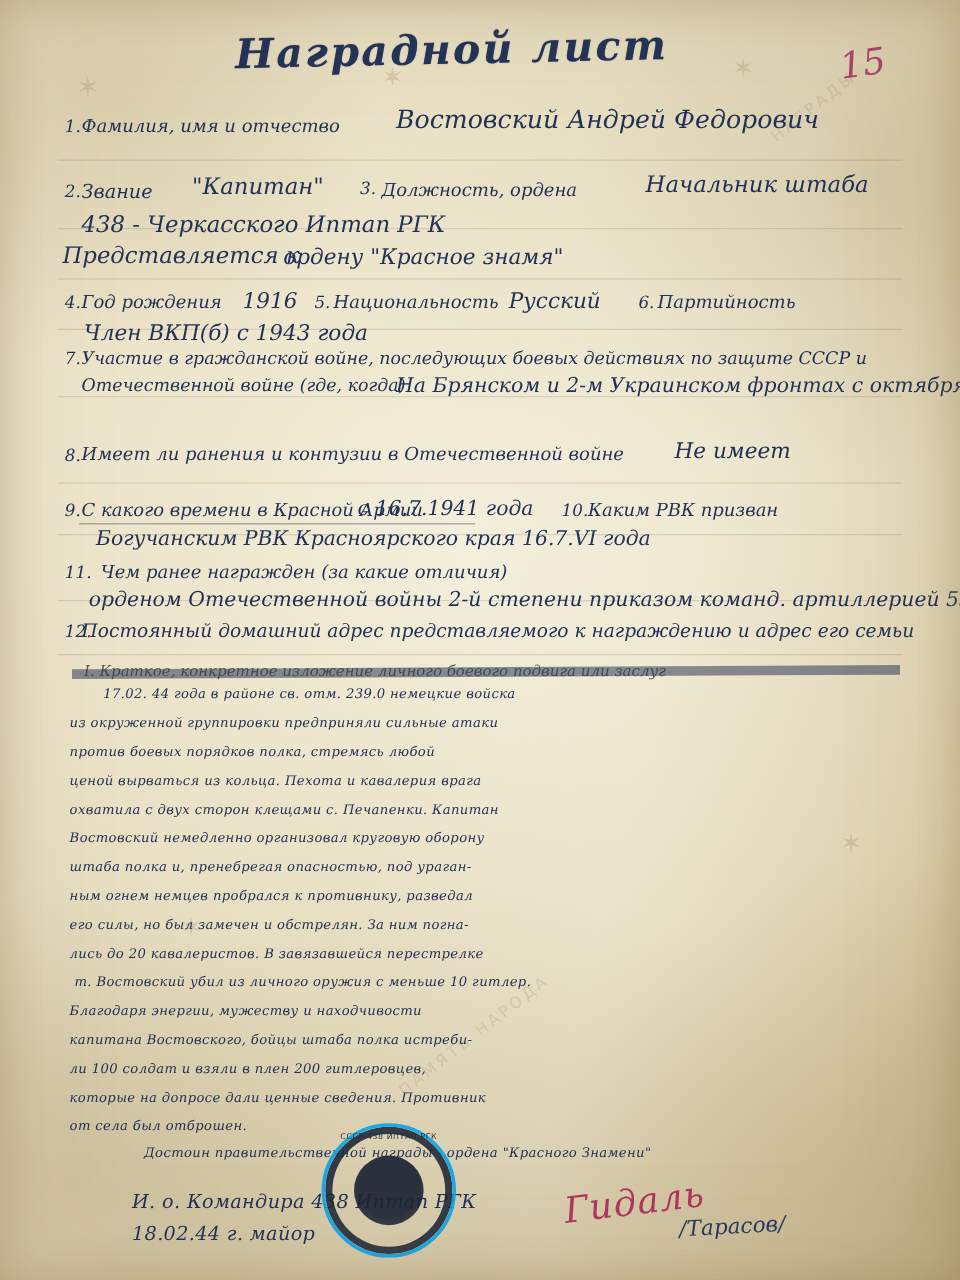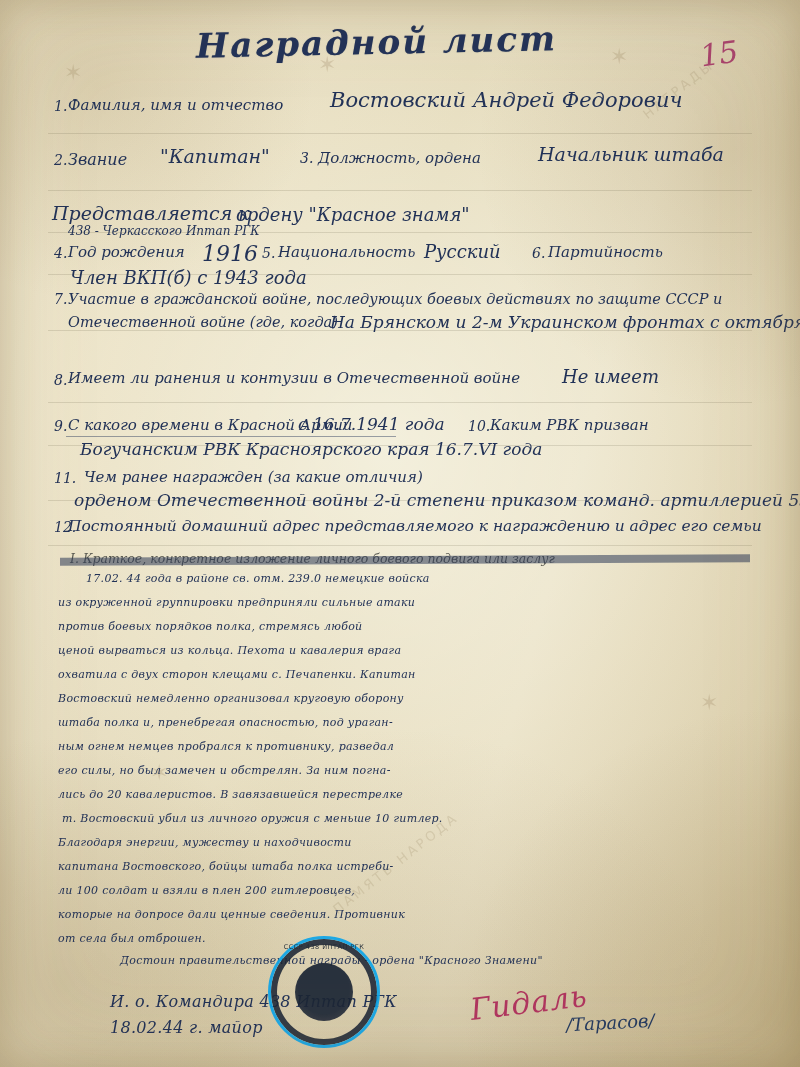--- a/index.html
+++ b/index.html
@@ -208,28 +208,28 @@
   <div class="form-line" style="left:54px; top:98px; font-size:14px;">1.</div>
   <div class="form-line" style="left:68px; top:96px; font-size:15px;">Фамилия, имя и отчество</div>
   <div class="form-line" style="left:330px; top:88px; font-size:21px;">Востовский Андрей Федорович</div>
 
   <div class="form-line" style="left:54px; top:152px; font-size:14px;">2.</div>
   <div class="form-line" style="left:68px; top:150px; font-size:16px;">Звание</div>
   <div class="form-line" style="left:160px; top:145px; font-size:19px;">"Капитан"</div>
   <div class="form-line" style="left:300px; top:150px; font-size:14px;">3.</div>
   <div class="form-line" style="left:318px; top:149px; font-size:15px;">Должность, ордена</div>
   <div class="form-line" style="left:538px; top:143px; font-size:19px;">Начальник штаба</div>
-  <div class="form-line" style="left:68px; top:176px; font-size:12px;margin-top:48px;">438 - Черкасского Иптап РГК</div>
+  <div class="form-line" style="left:68px; top:176px; font-size:19px;">438 - Черкасского Иптап РГК</div>
 
   <div class="form-line" style="left:52px; top:202px; font-size:19px;">Представляется к</div>
   <div class="form-line" style="left:236px; top:204px; font-size:18px;">ордену "Красное знамя"</div>
 
   <div class="form-line" style="left:54px; top:245px; font-size:14px;">4.</div>
   <div class="form-line" style="left:68px; top:243px; font-size:15px;">Год рождения</div>
-  <div class="form-line" style="left:202px; top:241px; font-size:22px;">1916</div>
+  <div class="form-line" style="left:202px; top:241px; font-size:18px;">1916</div>
   <div class="form-line" style="left:262px; top:245px; font-size:14px;">5.</div>
   <div class="form-line" style="left:278px; top:243px; font-size:15px;">Национальность</div>
   <div class="form-line" style="left:424px; top:241px; font-size:18px;">Русский</div>
   <div class="form-line" style="left:532px; top:245px; font-size:14px;">6.</div>
   <div class="form-line" style="left:548px; top:243px; font-size:15px;">Партийность</div>
   <div class="form-line" style="left:70px; top:267px; font-size:18px;">Член ВКП(б) с 1943 года</div>
 
   <div class="form-line" style="left:54px; top:291px; font-size:14px;">7.</div>
   <div class="form-line" style="left:68px; top:288px; font-size:14.5px; white-space:normal; width:700px; line-height:23px;">Участие в гражданской войне, последующих боевых действиях по защите СССР и Отечественной войне (где, когда)</div>
   <div class="form-line" style="left:330px; top:312px; font-size:17px;">На Брянском и 2-м Украинском фронтах с октября 1943 года: с января 1942 по апрель 1943 Брянск. фр., с апр. 1943 и по настоящее время 2-й Украинский фронт</div>

